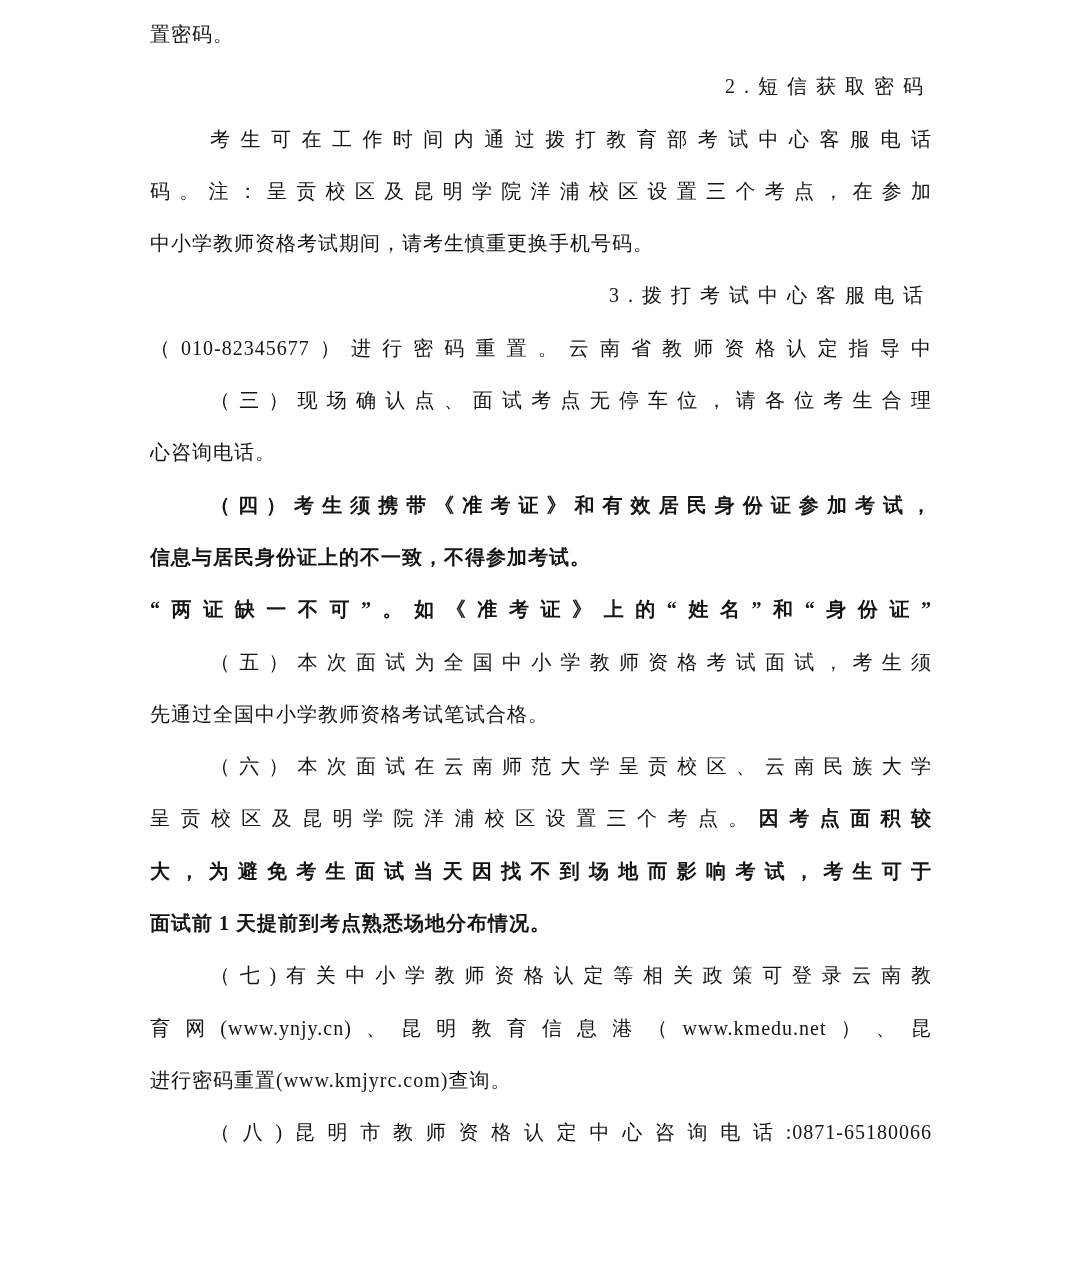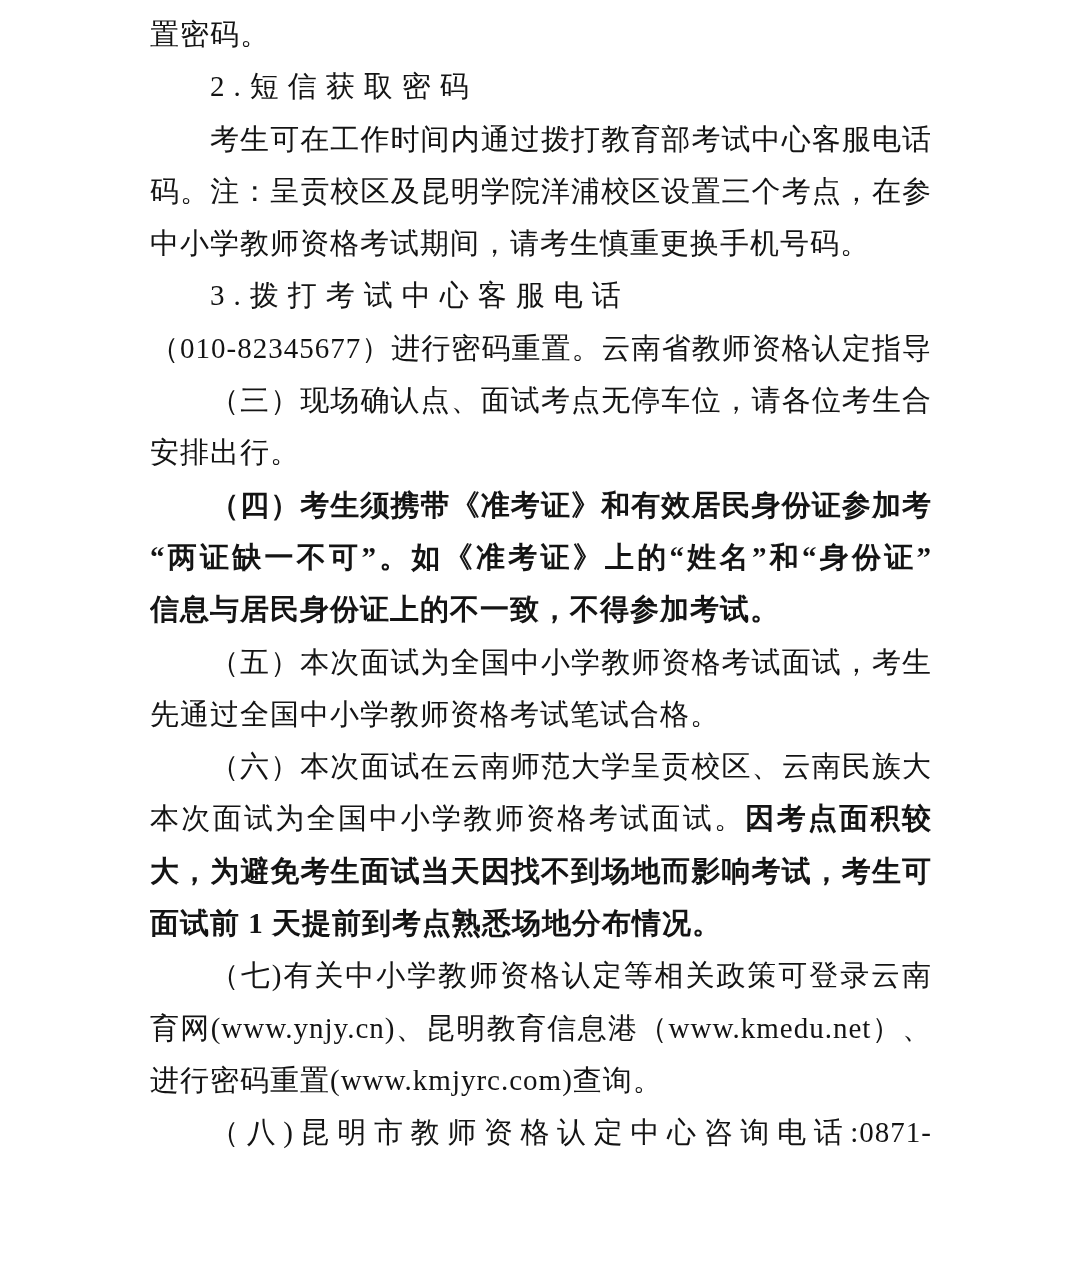--- a/index.html
+++ b/index.html
@@ -20,34 +20,35 @@
     padding: 8px 148px 0 150px;
     background: #ffffff;
     overflow: hidden;
   }
   .doc {
     width: 782px;
   }
   .line {
     height: 52.3px;
     line-height: 52.3px;
-    font-size: 29px;
+    font-size: 20px;
     letter-spacing: 1px;
     color: #141414;
     white-space: nowrap;
     overflow: hidden;
   }
   .line.justify {
     white-space: normal;
     text-align: justify;
     text-align-last: justify;
     text-justify: inter-character;
   }
   .line.indent {
     text-indent: 60px;
+    text-align: right;
   }
   .line.loose {
     letter-spacing: 9px;
   }
   .seg.bold {
     font-weight: bold;
   }
 </style>
 </head>
 <body>
@@ -55,28 +56,28 @@
 <div class="page">
   <div class="doc" id="doc">
       <div class="line"><span class="seg">置密码。</span></div>
       <div class="line indent loose"><span class="seg">2.短信获取密码</span></div>
       <div class="line justify indent"><span class="seg">考生可在工作时间内通过拨打教育部考试中心客服电话</span></div>
       <div class="line justify"><span class="seg">码。注：呈贡校区及昆明学院洋浦校区设置三个考点，在参加</span></div>
       <div class="line"><span class="seg">中小学教师资格考试期间，请考生慎重更换手机号码。</span></div>
       <div class="line indent loose"><span class="seg">3.拨打考试中心客服电话</span></div>
       <div class="line justify"><span class="seg">（010-82345677）进行密码重置。云南省教师资格认定指导中</span></div>
       <div class="line justify indent"><span class="seg">（三）现场确认点、面试考点无停车位，请各位考生合理</span></div>
-      <div class="line"><span class="seg">安排出行。</span></div>
+      <div class="line"><span class="seg">心咨询电话。</span></div>
       <div class="line justify indent"><span class="seg bold">（四）考生须携带《准考证》和有效居民身份证参加考试，</span></div>
+      <div class="line"><span class="seg bold">信息与居民身份证上的不一致，不得参加考试。</span></div>
       <div class="line justify"><span class="seg bold">“两证缺一不可”。如《准考证》上的“姓名”和“身份证”</span></div>
-      <div class="line"><span class="seg bold">信息与居民身份证上的不一致，不得参加考试。</span></div>
       <div class="line justify indent"><span class="seg">（五）本次面试为全国中小学教师资格考试面试，考生须</span></div>
       <div class="line"><span class="seg">先通过全国中小学教师资格考试笔试合格。</span></div>
       <div class="line justify indent"><span class="seg">（六）本次面试在云南师范大学呈贡校区、云南民族大学</span></div>
-      <div class="line justify"><span class="seg">本次面试为全国中小学教师资格考试面试。</span><span class="seg bold">因考点面积较</span></div>
+      <div class="line justify"><span class="seg">呈贡校区及昆明学院洋浦校区设置三个考点。</span><span class="seg bold">因考点面积较</span></div>
       <div class="line justify"><span class="seg bold">大，为避免考生面试当天因找不到场地而影响考试，考生可于</span></div>
       <div class="line"><span class="seg bold">面试前 1 天提前到考点熟悉场地分布情况。</span></div>
       <div class="line justify indent"><span class="seg">（七)有关中小学教师资格认定等相关政策可登录云南教</span></div>
       <div class="line justify"><span class="seg">育网(www.ynjy.cn)、昆明教育信息港（www.kmedu.net）、昆</span></div>
       <div class="line"><span class="seg">进行密码重置(www.kmjyrc.com)查询。</span></div>
       <div class="line justify indent"><span class="seg">（八)昆明市教师资格认定中心咨询电话:0871-65180066</span></div>
     </div>
 </div>
 
 </body></html>

